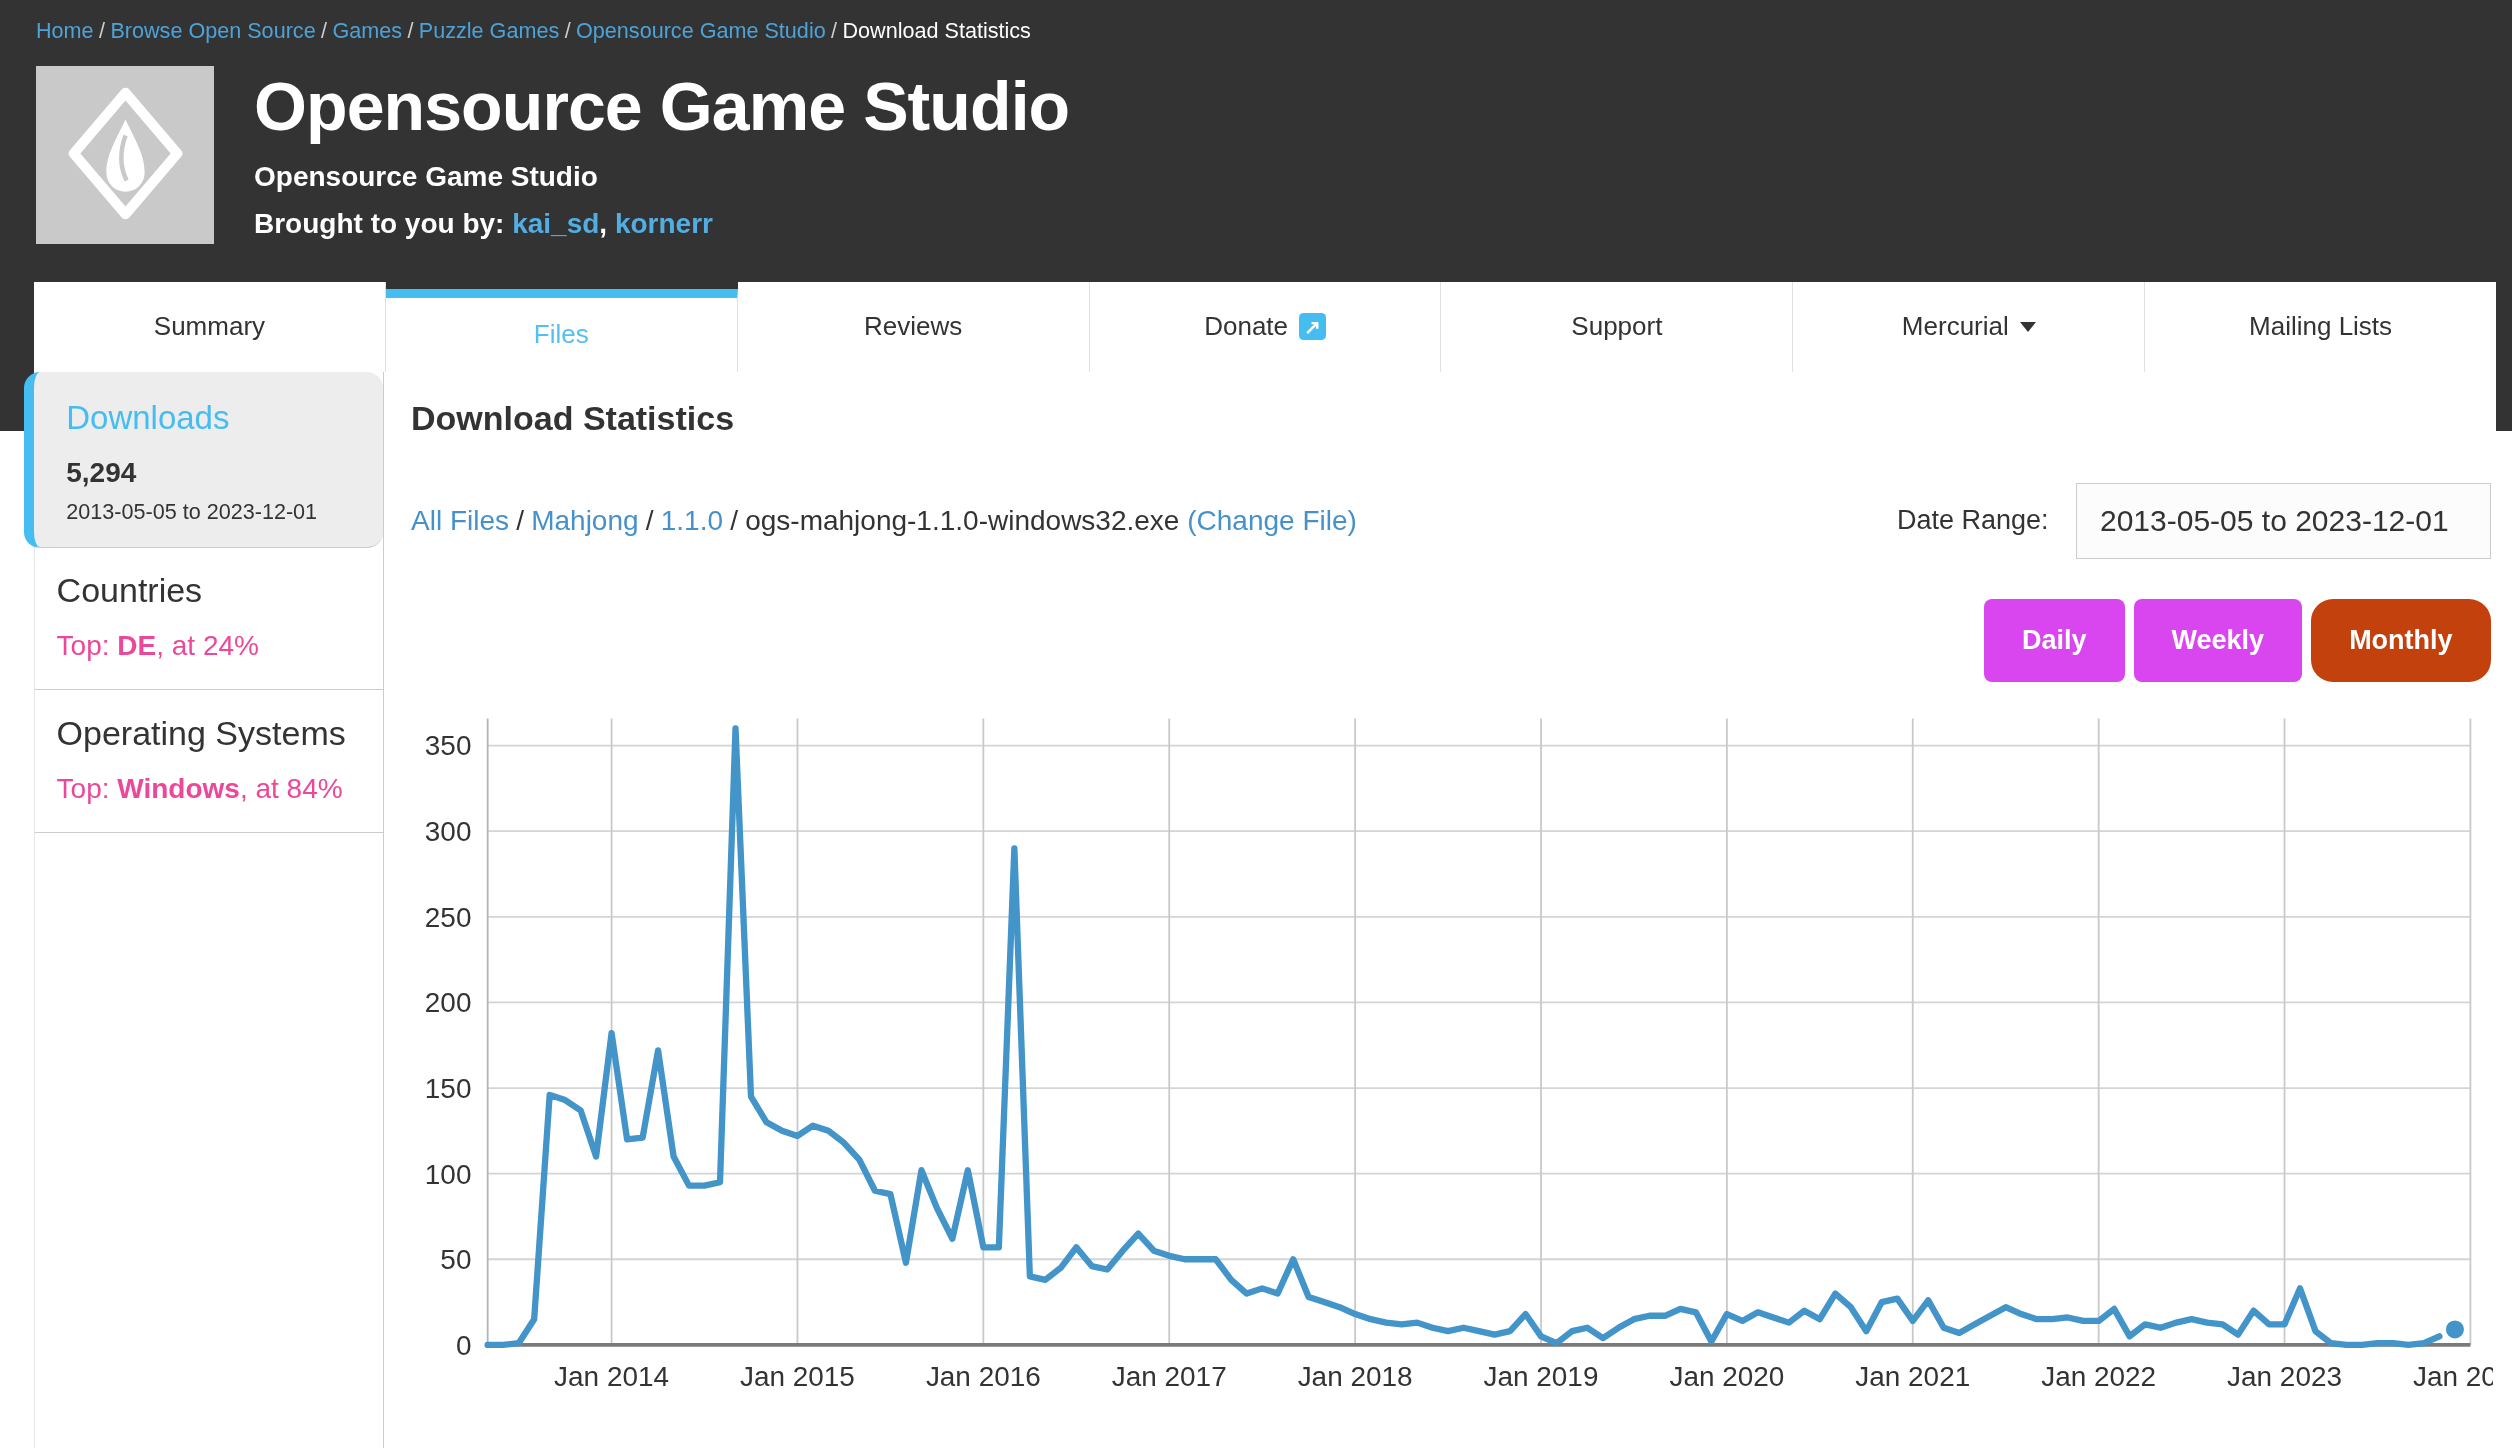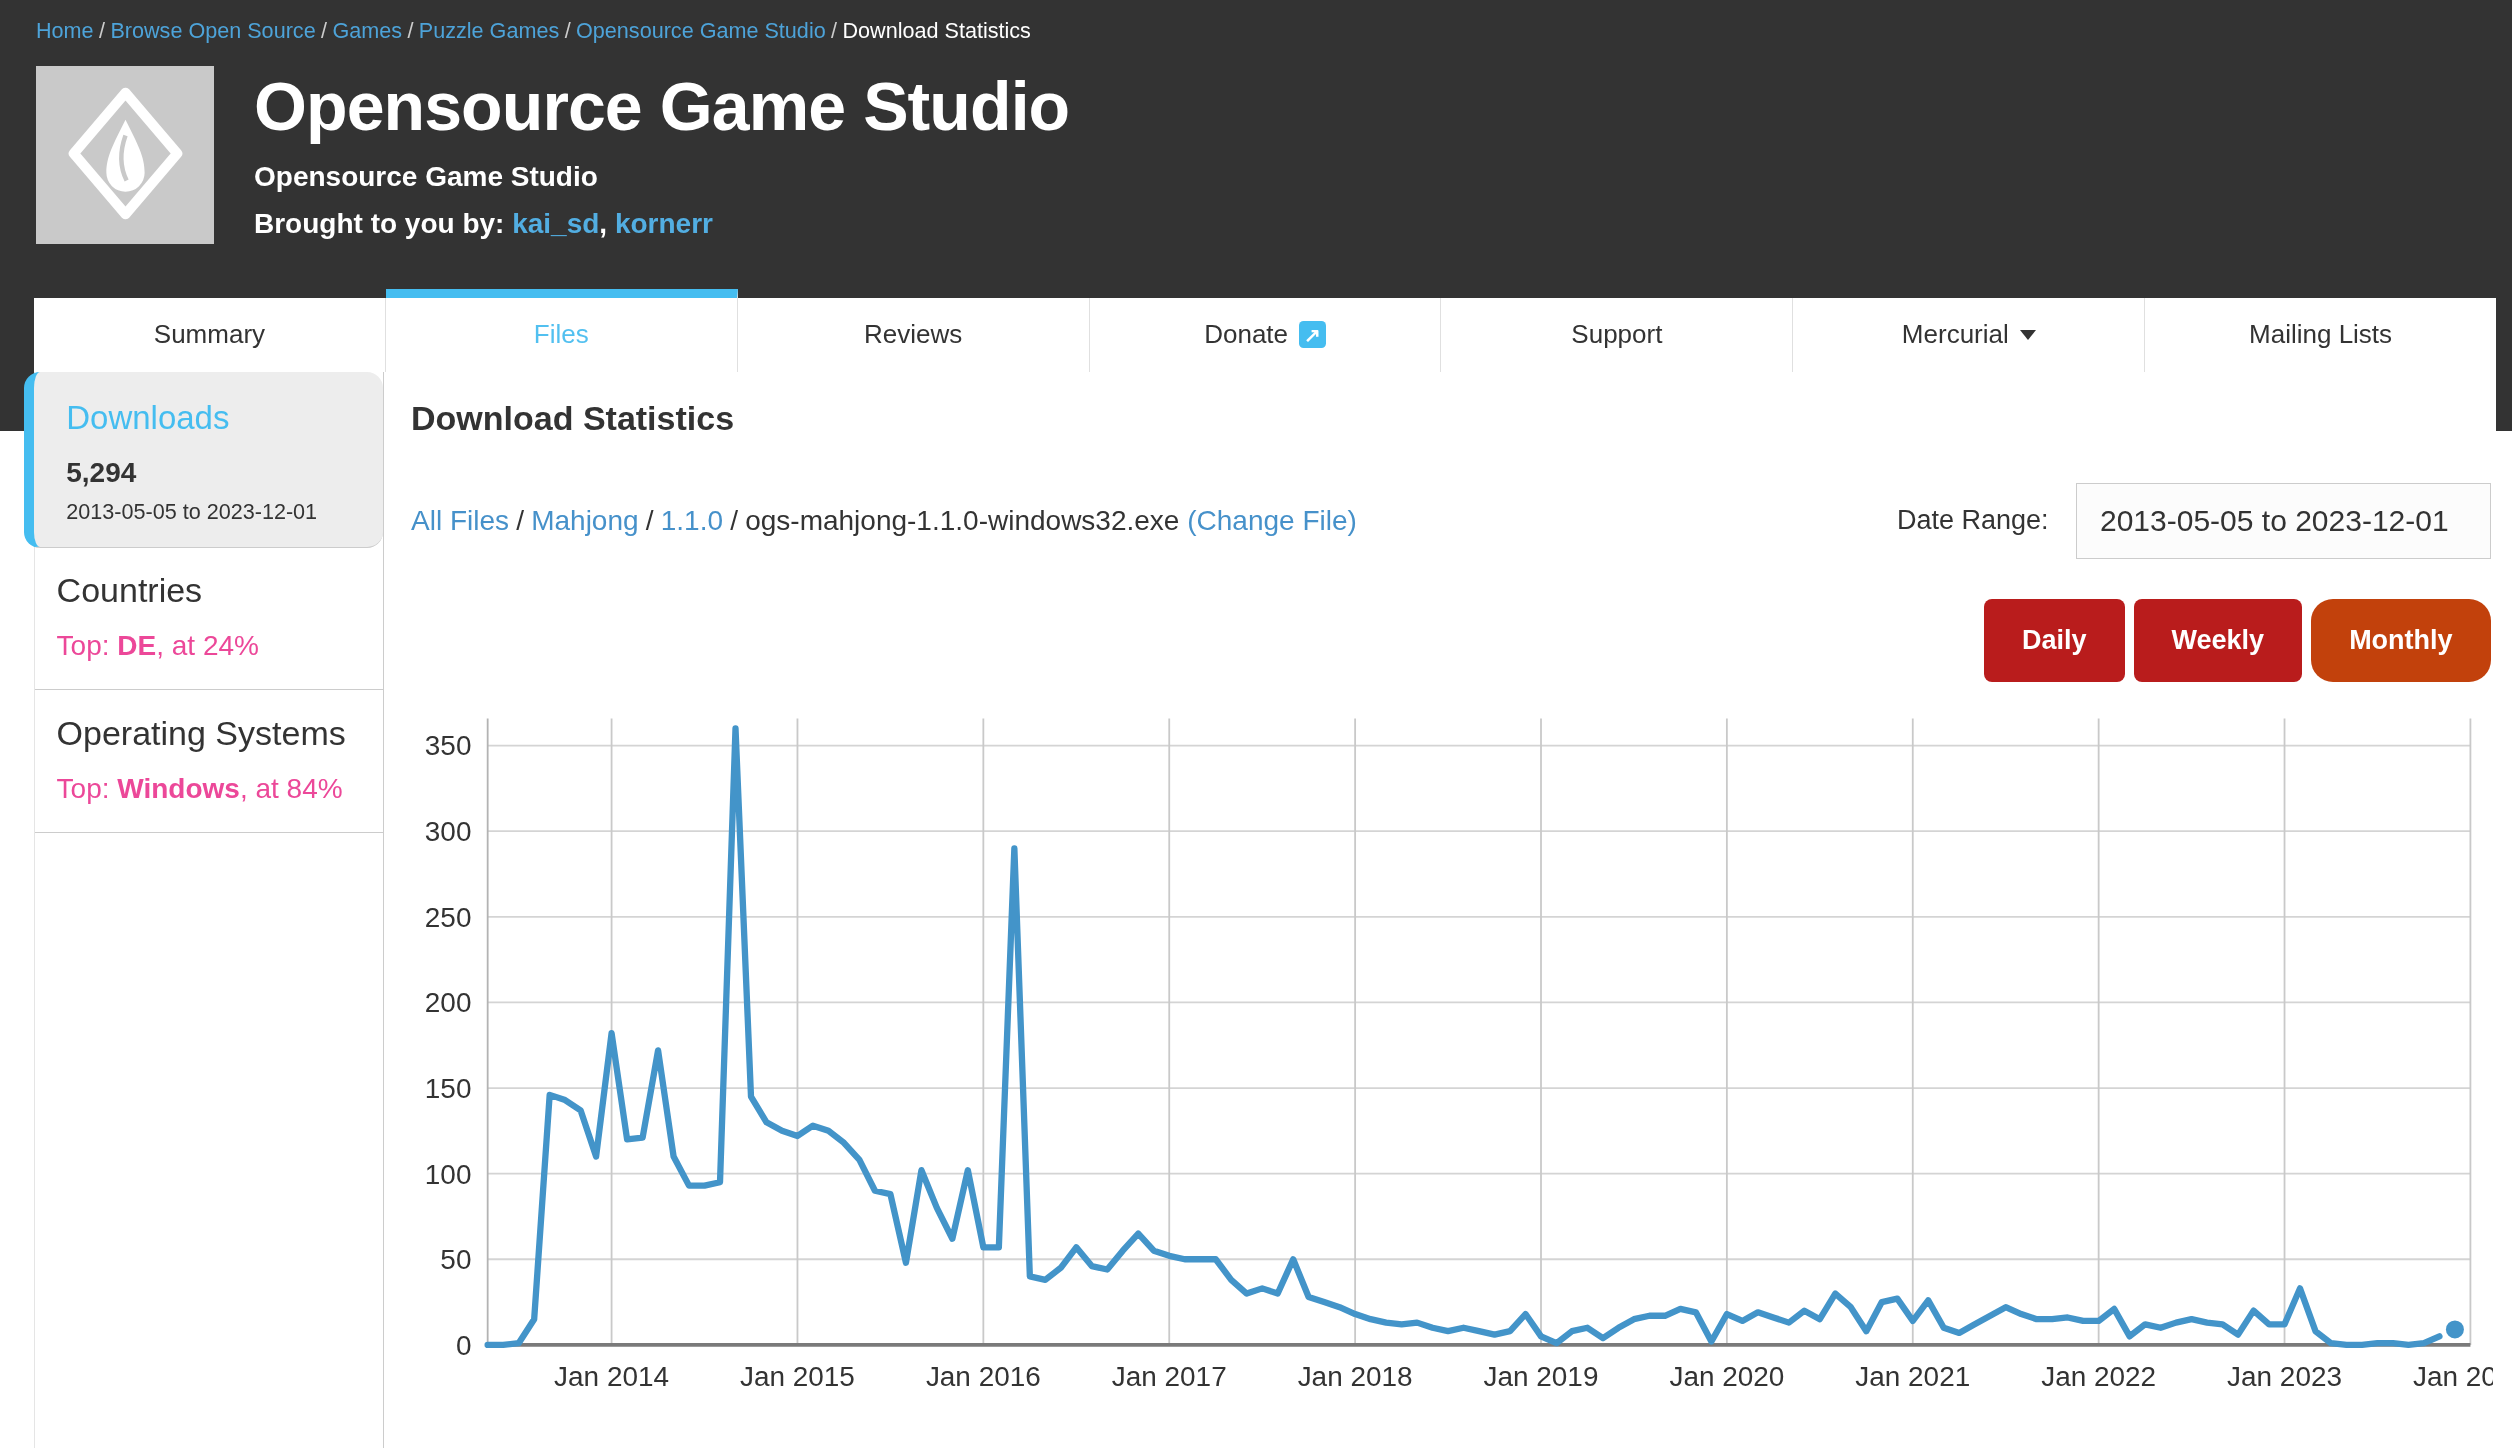--- a/index.html
+++ b/index.html
@@ -17,21 +17,21 @@
   .project-row { display: flex; padding: 9px 36px 45px 36px; }
   .logo-box { width: 178px; height: 178px; background: #c9c9c9; flex-shrink: 0;
               display: flex; align-items: center; justify-content: center; }
   .titles { margin-left: 40px; padding-top: 1.8px; }
   .project-title { font-size: 68px; font-weight: bold; color: #fff; letter-spacing: -0.9px; margin-bottom: 16px; }
   .project-subtitle { font-size: 28px; font-weight: bold; color: #fff; margin-bottom: 14.4px; }
   .brought-by { font-size: 28px; font-weight: bold; color: #fff; }
   .brought-by a { color: #52aee2; text-decoration: none; cursor: pointer; }
   
   .tabs { display: flex; margin: 0 16px 0 34px; height: 83px; align-items: flex-end; }
-  .tab { flex: 1; height: 74px; background: #fff; display: flex; align-items: center;
+  .tab { flex: 1; height: 90px; background: #fff; display: flex; align-items: center;
          justify-content: center; font-size: 26px; color: #333; cursor: pointer;
          border-right: 0.9px solid #e0e0e0; }
   .tab:last-child { border-right: none; }
   .tab.active { height: 83px; border-top: 9px solid #45bdf0; color: #52c0f0; }
   .donate-icon { display:inline-flex; width:27px; height:27px; background:#45bdf0; color:#fff;
                  border-radius:4.5px; font-size:20px; align-items:center; justify-content:center;
                  margin-left: 10.8px; font-weight: bold; }
   .caret-down { display:inline-block; width:0; height:0; border-left:8px solid transparent;
                 border-right:8px solid transparent; border-top:10px solid #333; margin-left:10.8px; }
   
@@ -52,21 +52,21 @@
   .file-breadcrumb { font-size: 28px; color: #333; }
   .file-breadcrumb a { color: #4691ca; text-decoration: none; cursor: pointer; }
   .file-sep { padding: 0 7.2px; }
   .date-range { display: flex; align-items: center; }
   .date-range-label { font-size: 27px; color: #333; margin-right: 27px; }
   .date-range input { border: 1.8px solid #ccc; background: #fcfcfc; width: 415px; height: 76px;
                       font-size: 30px; font-family: "Liberation Sans", sans-serif; color: #333;
                       padding: 0 23.4px; }
   .granularity { display: flex; justify-content: flex-end; margin-top: 40px; padding-right: 5.4px; }
   .gran-btn { border: none; border-radius: 8px; color: #fff; font-size: 27px; font-weight: bold;
-              font-family: "Liberation Sans", sans-serif; background: #b91c1c; height: 83px;
+              font-family: "Liberation Sans", sans-serif; background: #d946ef; height: 83px;
               margin-left: 9px; padding: 0 38px; cursor: pointer; }
   .gran-btn.active { background: #c2410c; border-radius: 22px; }
   .chart-wrap { margin-top: 23.4px; }
   .chart-wrap svg { display: block; }
 </style>
 </head>
 <body>
 
 <div class="page">
 

